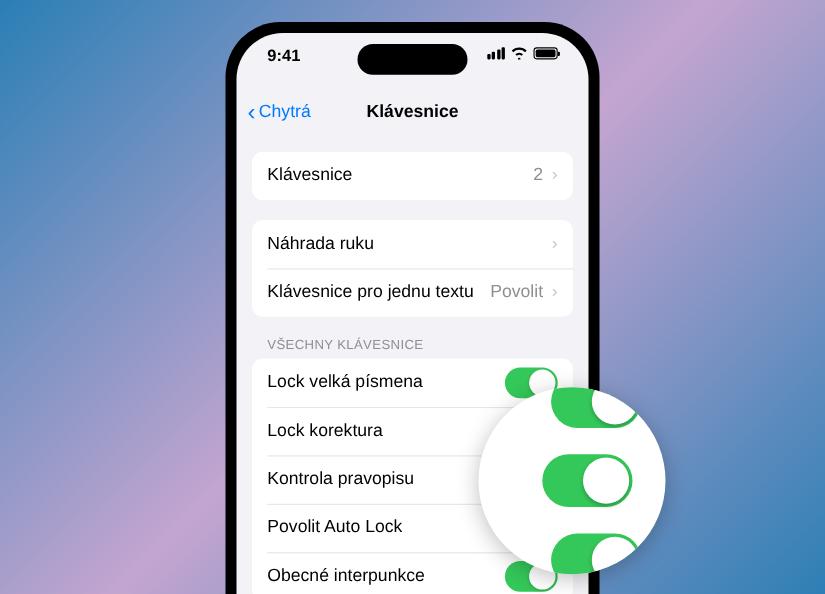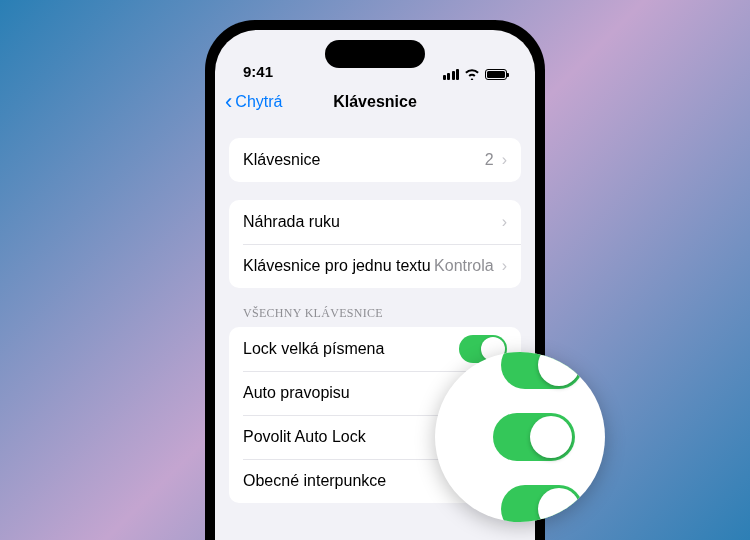--- a/index.html
+++ b/index.html
@@ -39,21 +39,21 @@
       width: 100px;
       height: 28px;
       background: #000;
       border-radius: 18px;
       z-index: 10;
     }
     .status-bar {
       height: 50px;
       display: flex;
       justify-content: space-between;
-      align-items: flex-end;
+      align-items: flex-start;
       padding: 0 28px;
       padding-top: 12px;
       font-size: 15px;
       font-weight: 600;
     }
     .status-right {
       display: flex;
       gap: 5px;
       align-items: center;
     }
@@ -159,21 +159,20 @@
     .chevron-right {
       color: #c7c7cc;
       font-size: 16px;
     }
     .section-header {
       font-size: 12px;
       color: #8e8e93;
       text-transform: uppercase;
       padding: 0 14px 6px;
       letter-spacing: 0.3px;
-      font-family: Liberation Serif, serif;
     }
     .toggle {
       width: 48px;
       height: 28px;
       background: #34c759;
       border-radius: 14px;
       position: relative;
     }
     .toggle::after {
       content: '';
@@ -279,33 +278,37 @@
         </div>
       </div>
 
       <div class="group">
         <div class="row">
           <span class="row-label">Náhrada ruku</span>
           <span class="chevron-right">›</span>
         </div>
         <div class="row">
           <span class="row-label">Klávesnice pro jednu textu</span>
-          <span class="row-value">Kontrola</span>
+          <span class="row-value">Povolit</span>
           <span class="chevron-right">›</span>
         </div>
       </div>
 
       <div class="section-header">VŠECHNY KLÁVESNICE</div>
       <div class="group">
         <div class="row">
           <span class="row-label">Lock velká písmena</span>
           <div class="toggle"></div>
         </div>
         <div class="row">
-          <span class="row-label">Auto pravopisu</span>
+          <span class="row-label">Lock korektura</span>
+          <div class="toggle"></div>
+        </div>
+        <div class="row">
+          <span class="row-label">Kontrola pravopisu</span>
           <div class="toggle"></div>
         </div>
         <div class="row">
           <span class="row-label">Povolit Auto Lock</span>
           <div class="toggle"></div>
         </div>
         <div class="row">
           <span class="row-label">Obecné interpunkce</span>
           <div class="toggle"></div>
         </div>

